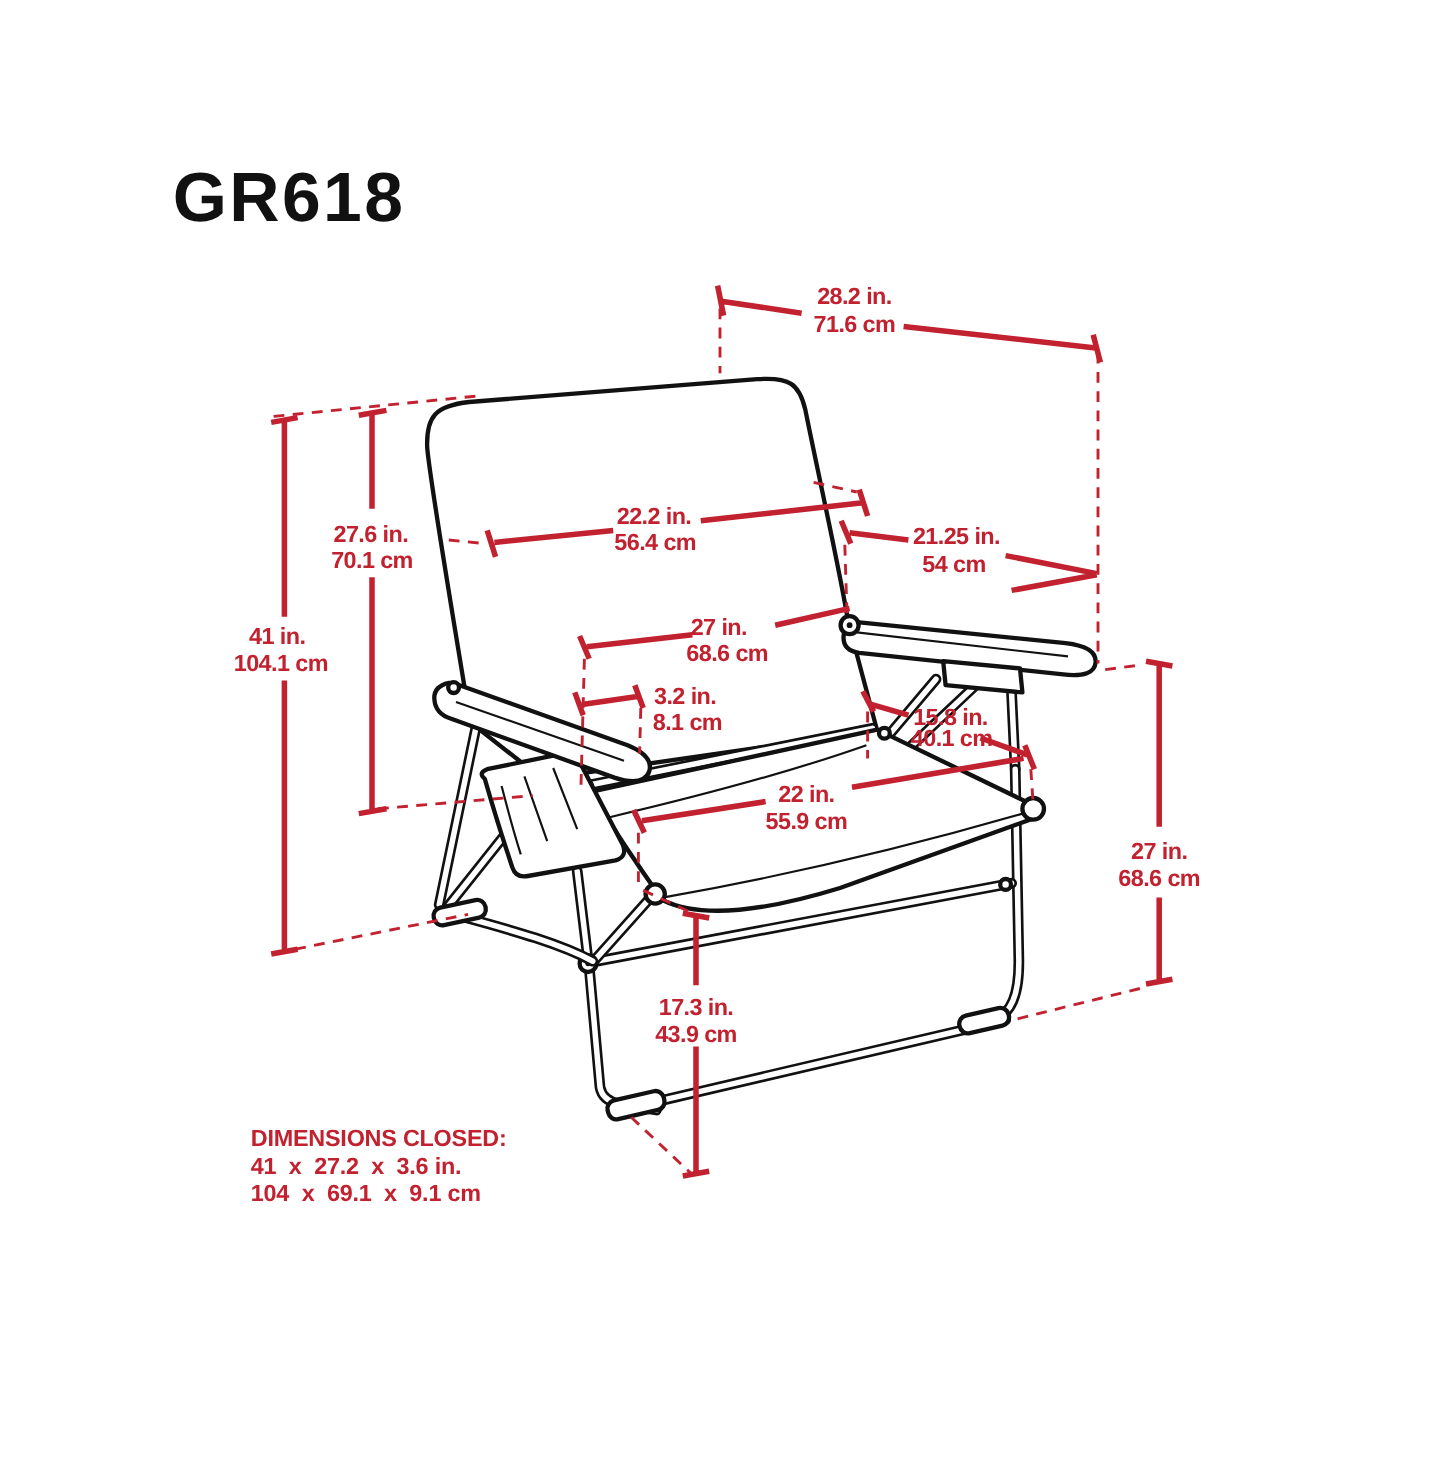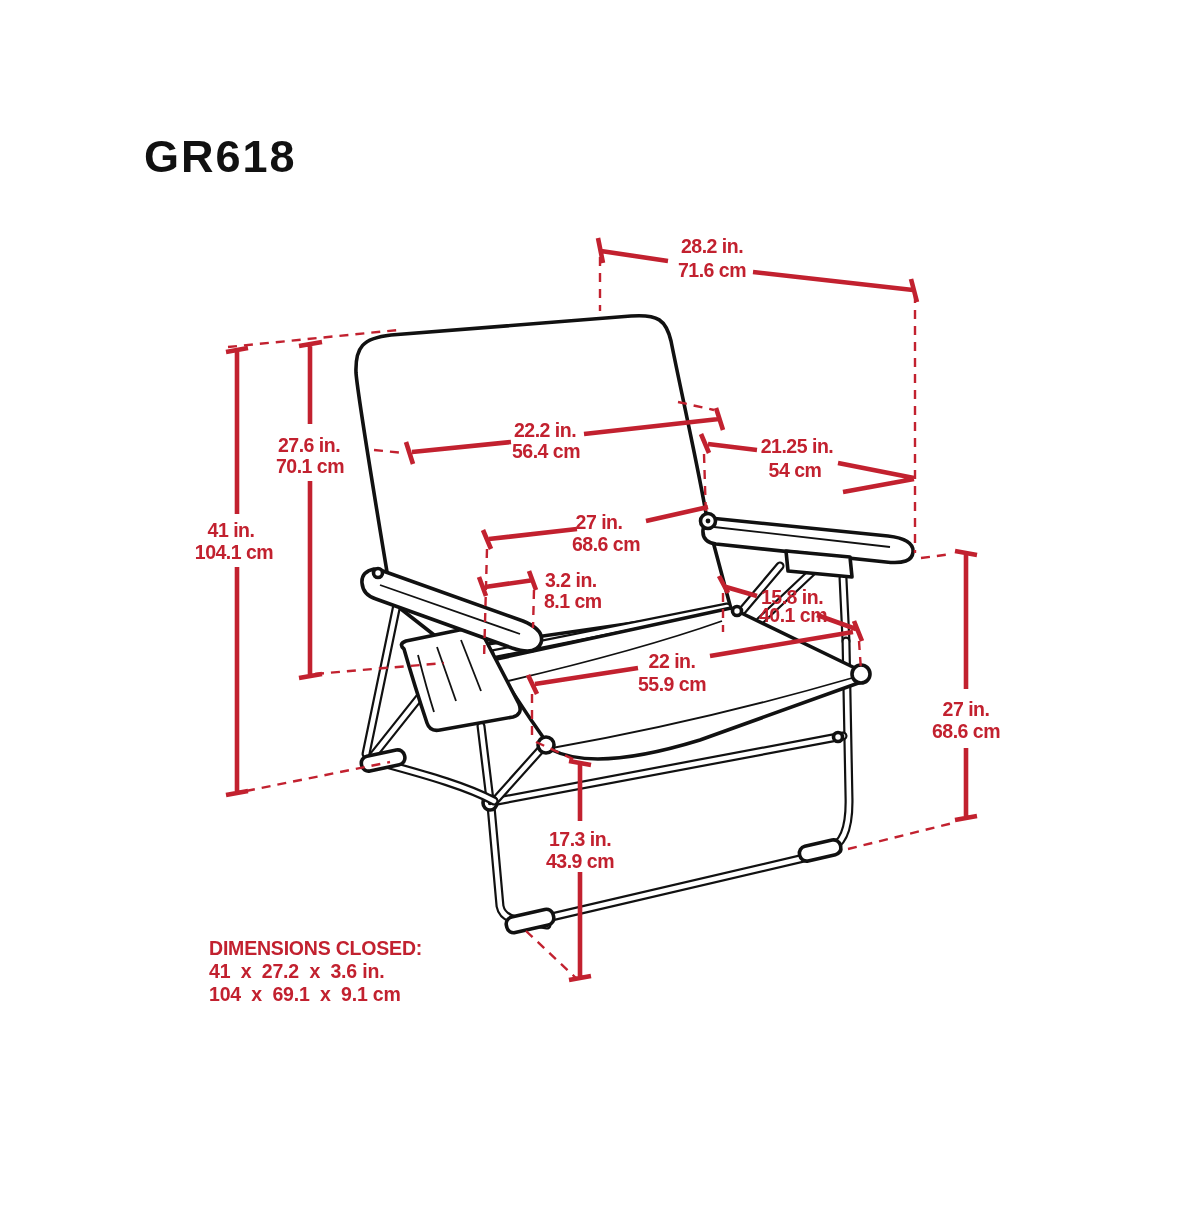--- a/index.html
+++ b/index.html
@@ -4,21 +4,21 @@
 <style>
   :root { --red:#c2212f; --black:#111111; --white:#ffffff; }
   html,body { margin:0; padding:0; background:#fff; }
   .stage {
     position:relative; width:1200px; height:1221px;
     background:var(--white); overflow:hidden;
     font-family:"Liberation Sans", sans-serif;
   }
   .model-title {
     position:absolute; left:144px; top:131px;
-    font-size:45px; font-weight:bold; letter-spacing:2px;
+    font-size:58px; font-weight:bold; letter-spacing:2px;
     color:var(--black);
   }
   svg text { user-select:none; }
   .dim-text {
     fill:var(--red);
     font-family:"Liberation Sans", sans-serif;
     font-size:19.5px; font-weight:bold; letter-spacing:-0.5px;
   }
   .closed-text {
     fill:var(--red);

